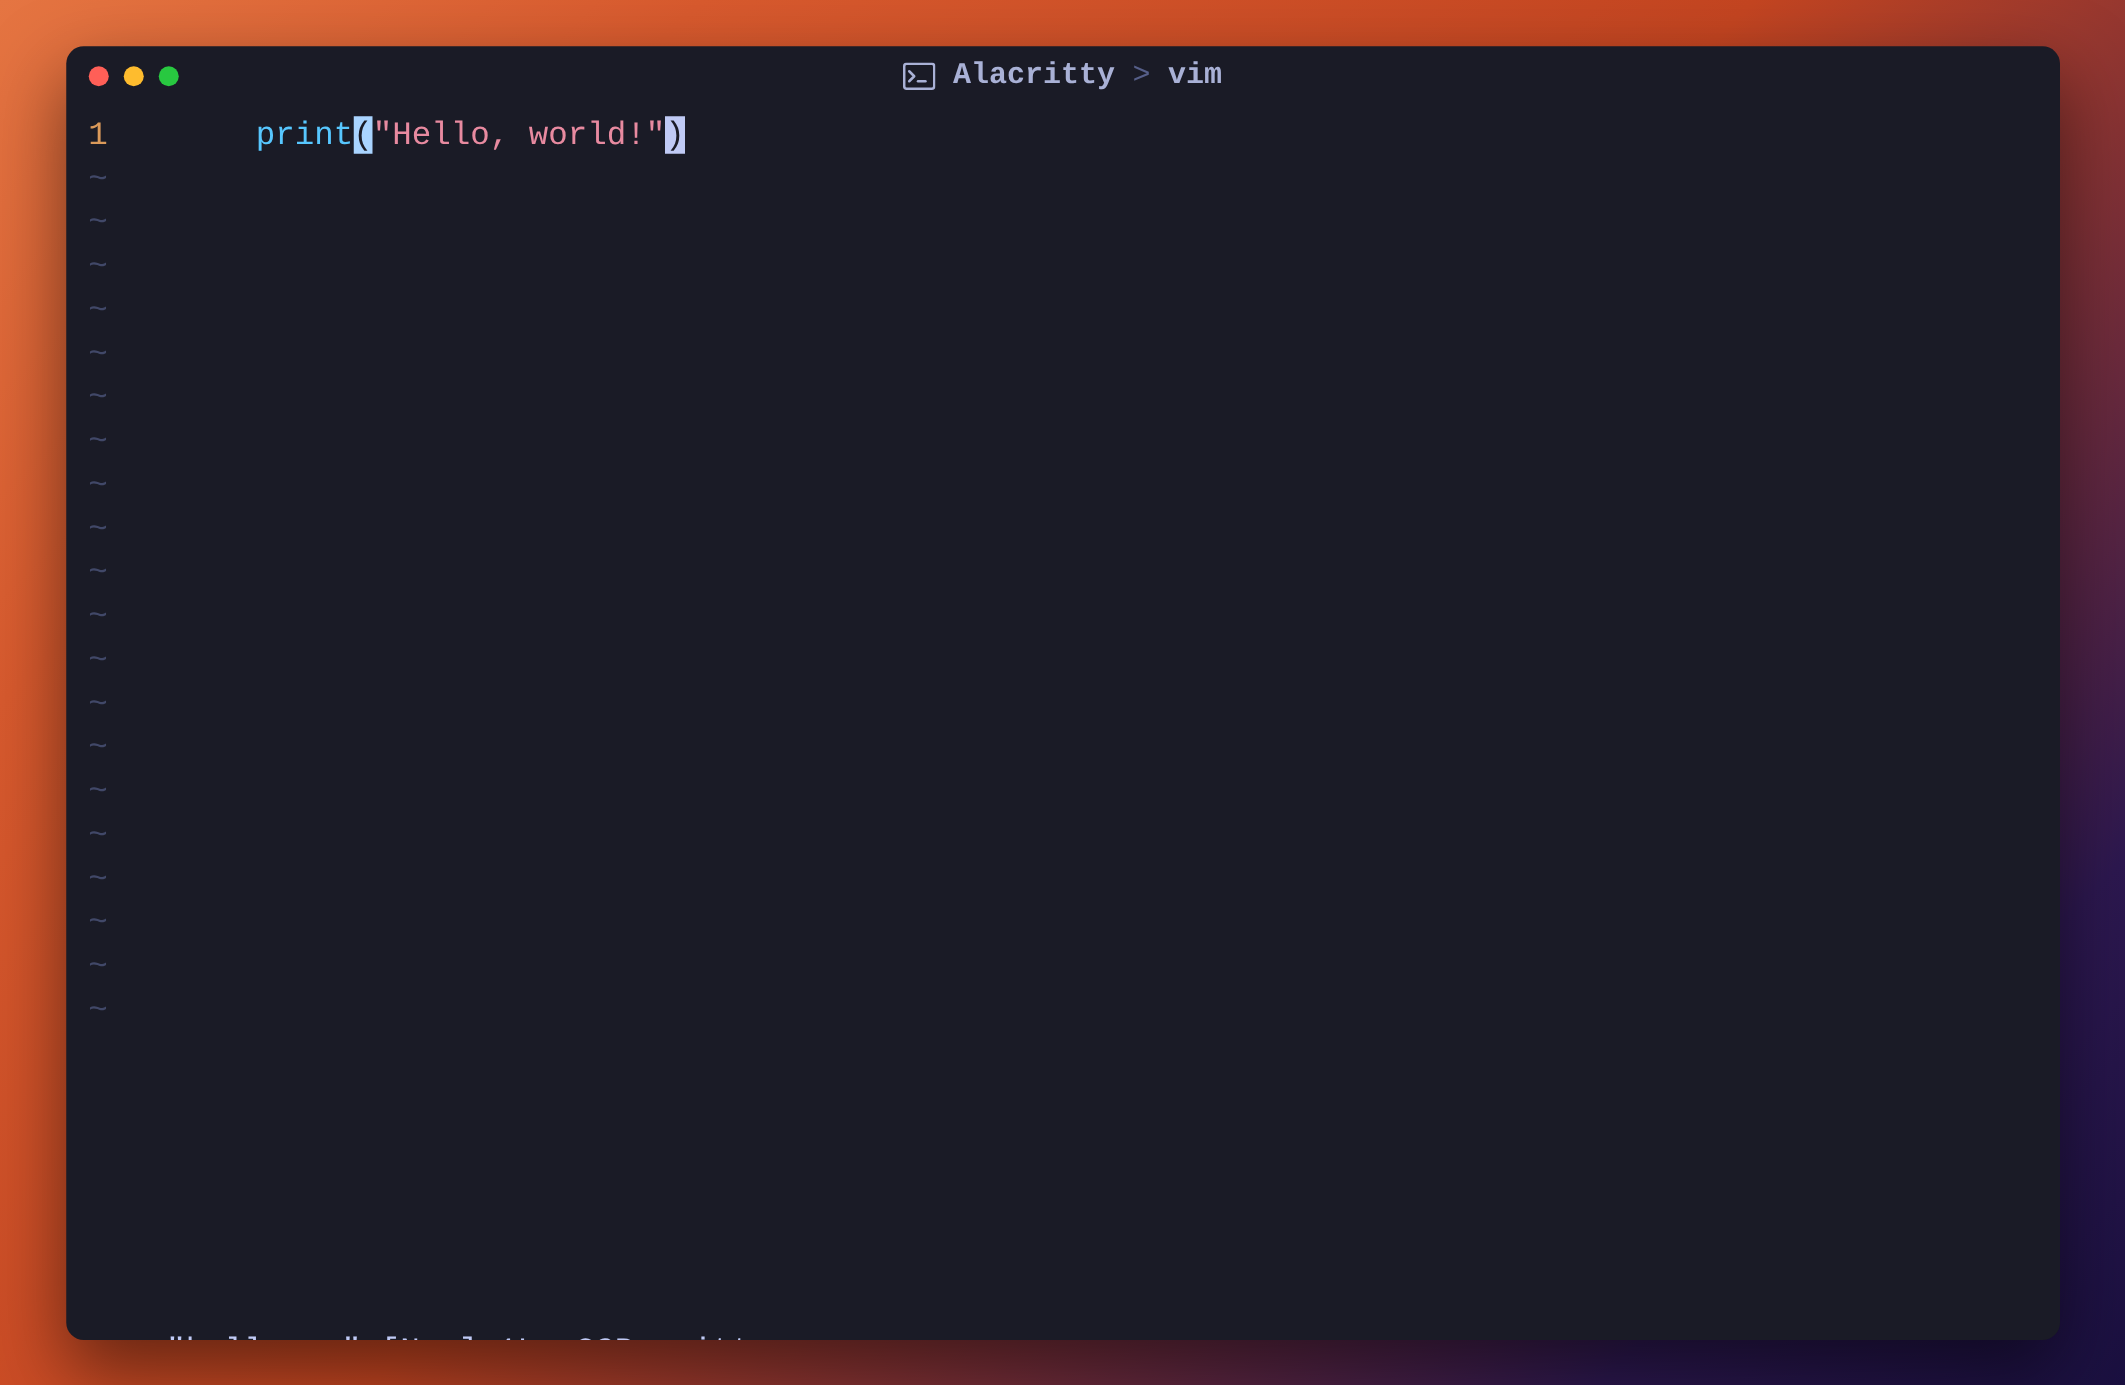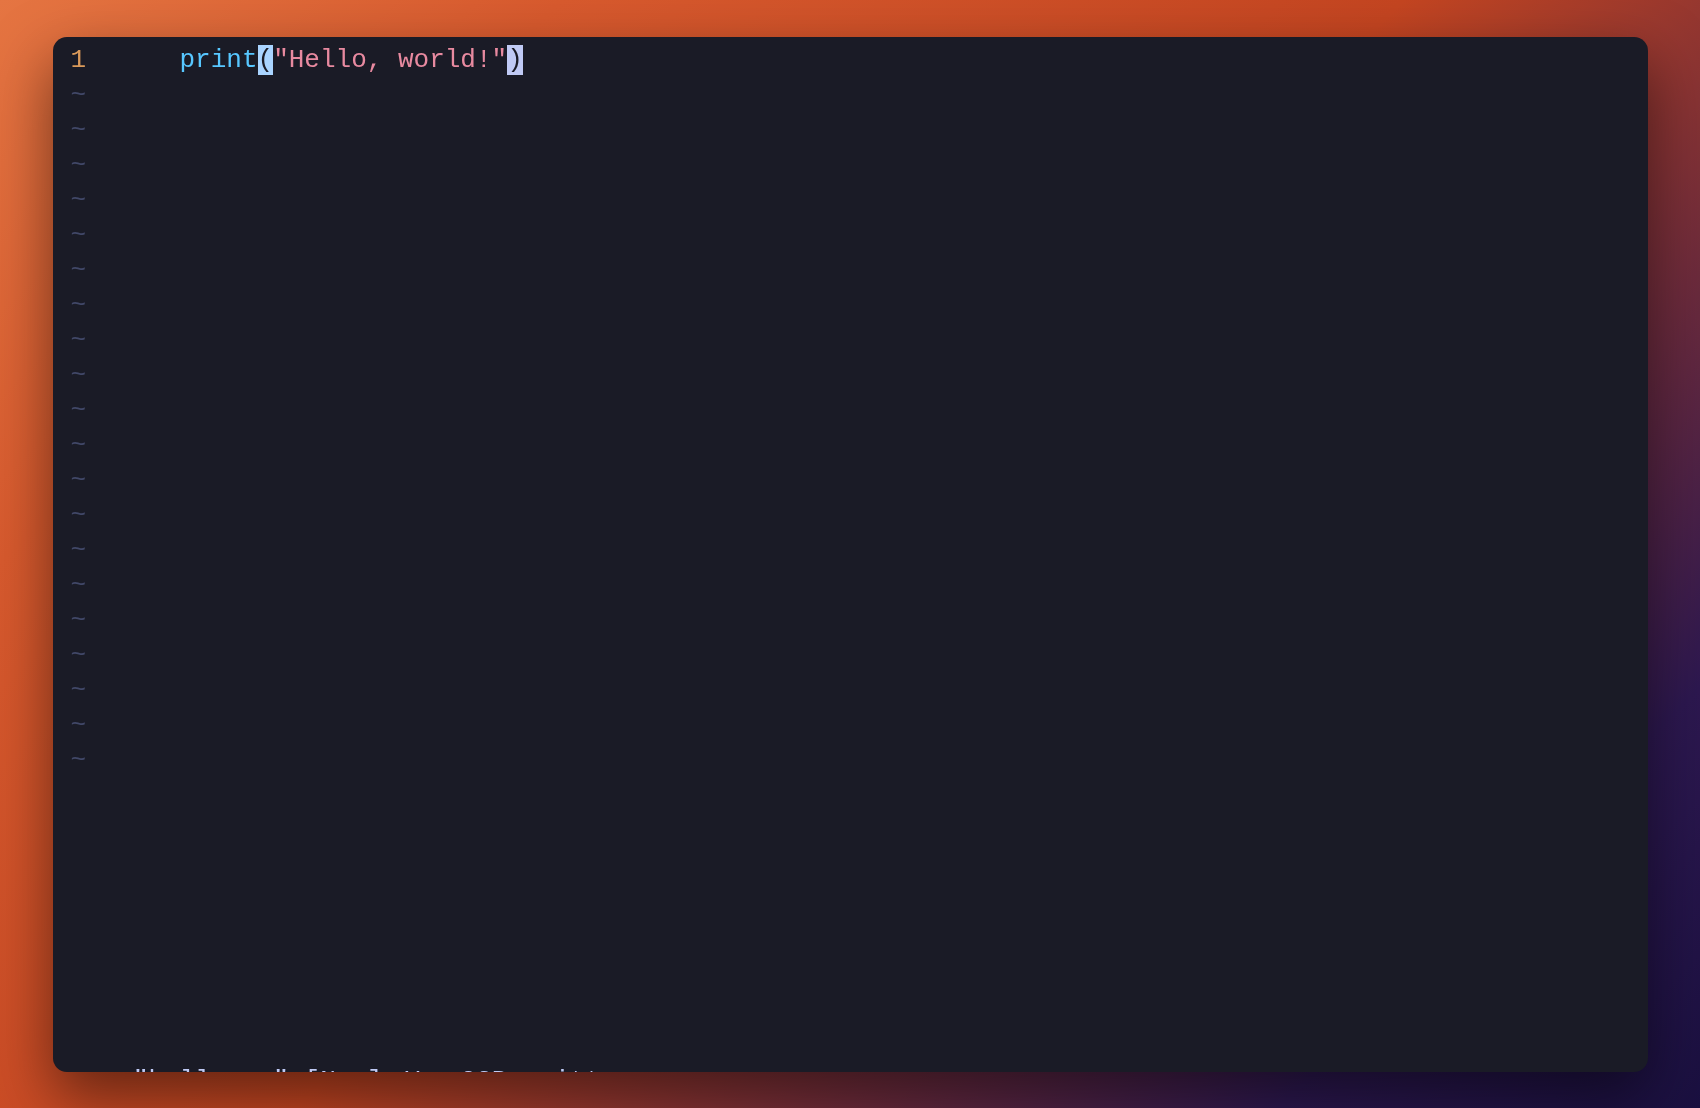--- a/index.html
+++ b/index.html
@@ -112,21 +112,21 @@
       color: #414868;
     }
 
     .code-content {
       flex: 1;
       white-space: pre;
       color: #c0caf5;
       padding-left: 32px;
     }
 
-    .tok-func   { color: #57c7ff; }
+    .tok-func   { color: #57c7ff; margin-left: 25px; }
     .tok-string-alt { color: #e88aa0; }
 
     .match-bg {
       background: #a9d4ff;
       color: #1a1b26;
     }
 
     .cursor-bg {
       background: #c0caf5;
       color: #1a1b26;
@@ -140,20 +140,39 @@
       line-height: 38px;
       flex-shrink: 0;
       white-space: pre;
     }
   </style>
 </head>
 <body>
 
 <div class="window">
 
+  <div class="titlebar">
+    <div class="traffic-lights">
+      <div class="traffic-light tl-close"></div>
+      <div class="traffic-light tl-min"></div>
+      <div class="traffic-light tl-max"></div>
+    </div>
+    <div class="title-center">
+      <span class="title-icon">
+        <svg viewBox="0 0 26 22" fill="none" stroke="#a9b1d6" stroke-width="2">
+          <rect x="1" y="1" width="24" height="20" rx="2"></rect>
+          <path d="M5 7 L9 11 L5 15" stroke-linecap="round" stroke-linejoin="round"></path>
+          <line x1="12" y1="15" x2="18" y2="15" stroke-linecap="round"></line>
+        </svg>
+      </span>
+      <span>Alacritty</span>
+      <span class="title-chevron">&gt;</span>
+      <span>vim</span>
+    </div>
+  </div>
 
   <div class="editor">
 
     <div class="line-row">
       <div class="gutter">1</div>
       <div class="code-content"><span class="tok-func">print</span><span class="match-bg">(</span><span class="tok-string-alt">"Hello, world!"</span><span class="cursor-bg">)</span></div>
     </div>
 
     <div id="tilde-container">
         <div class="line-row">

